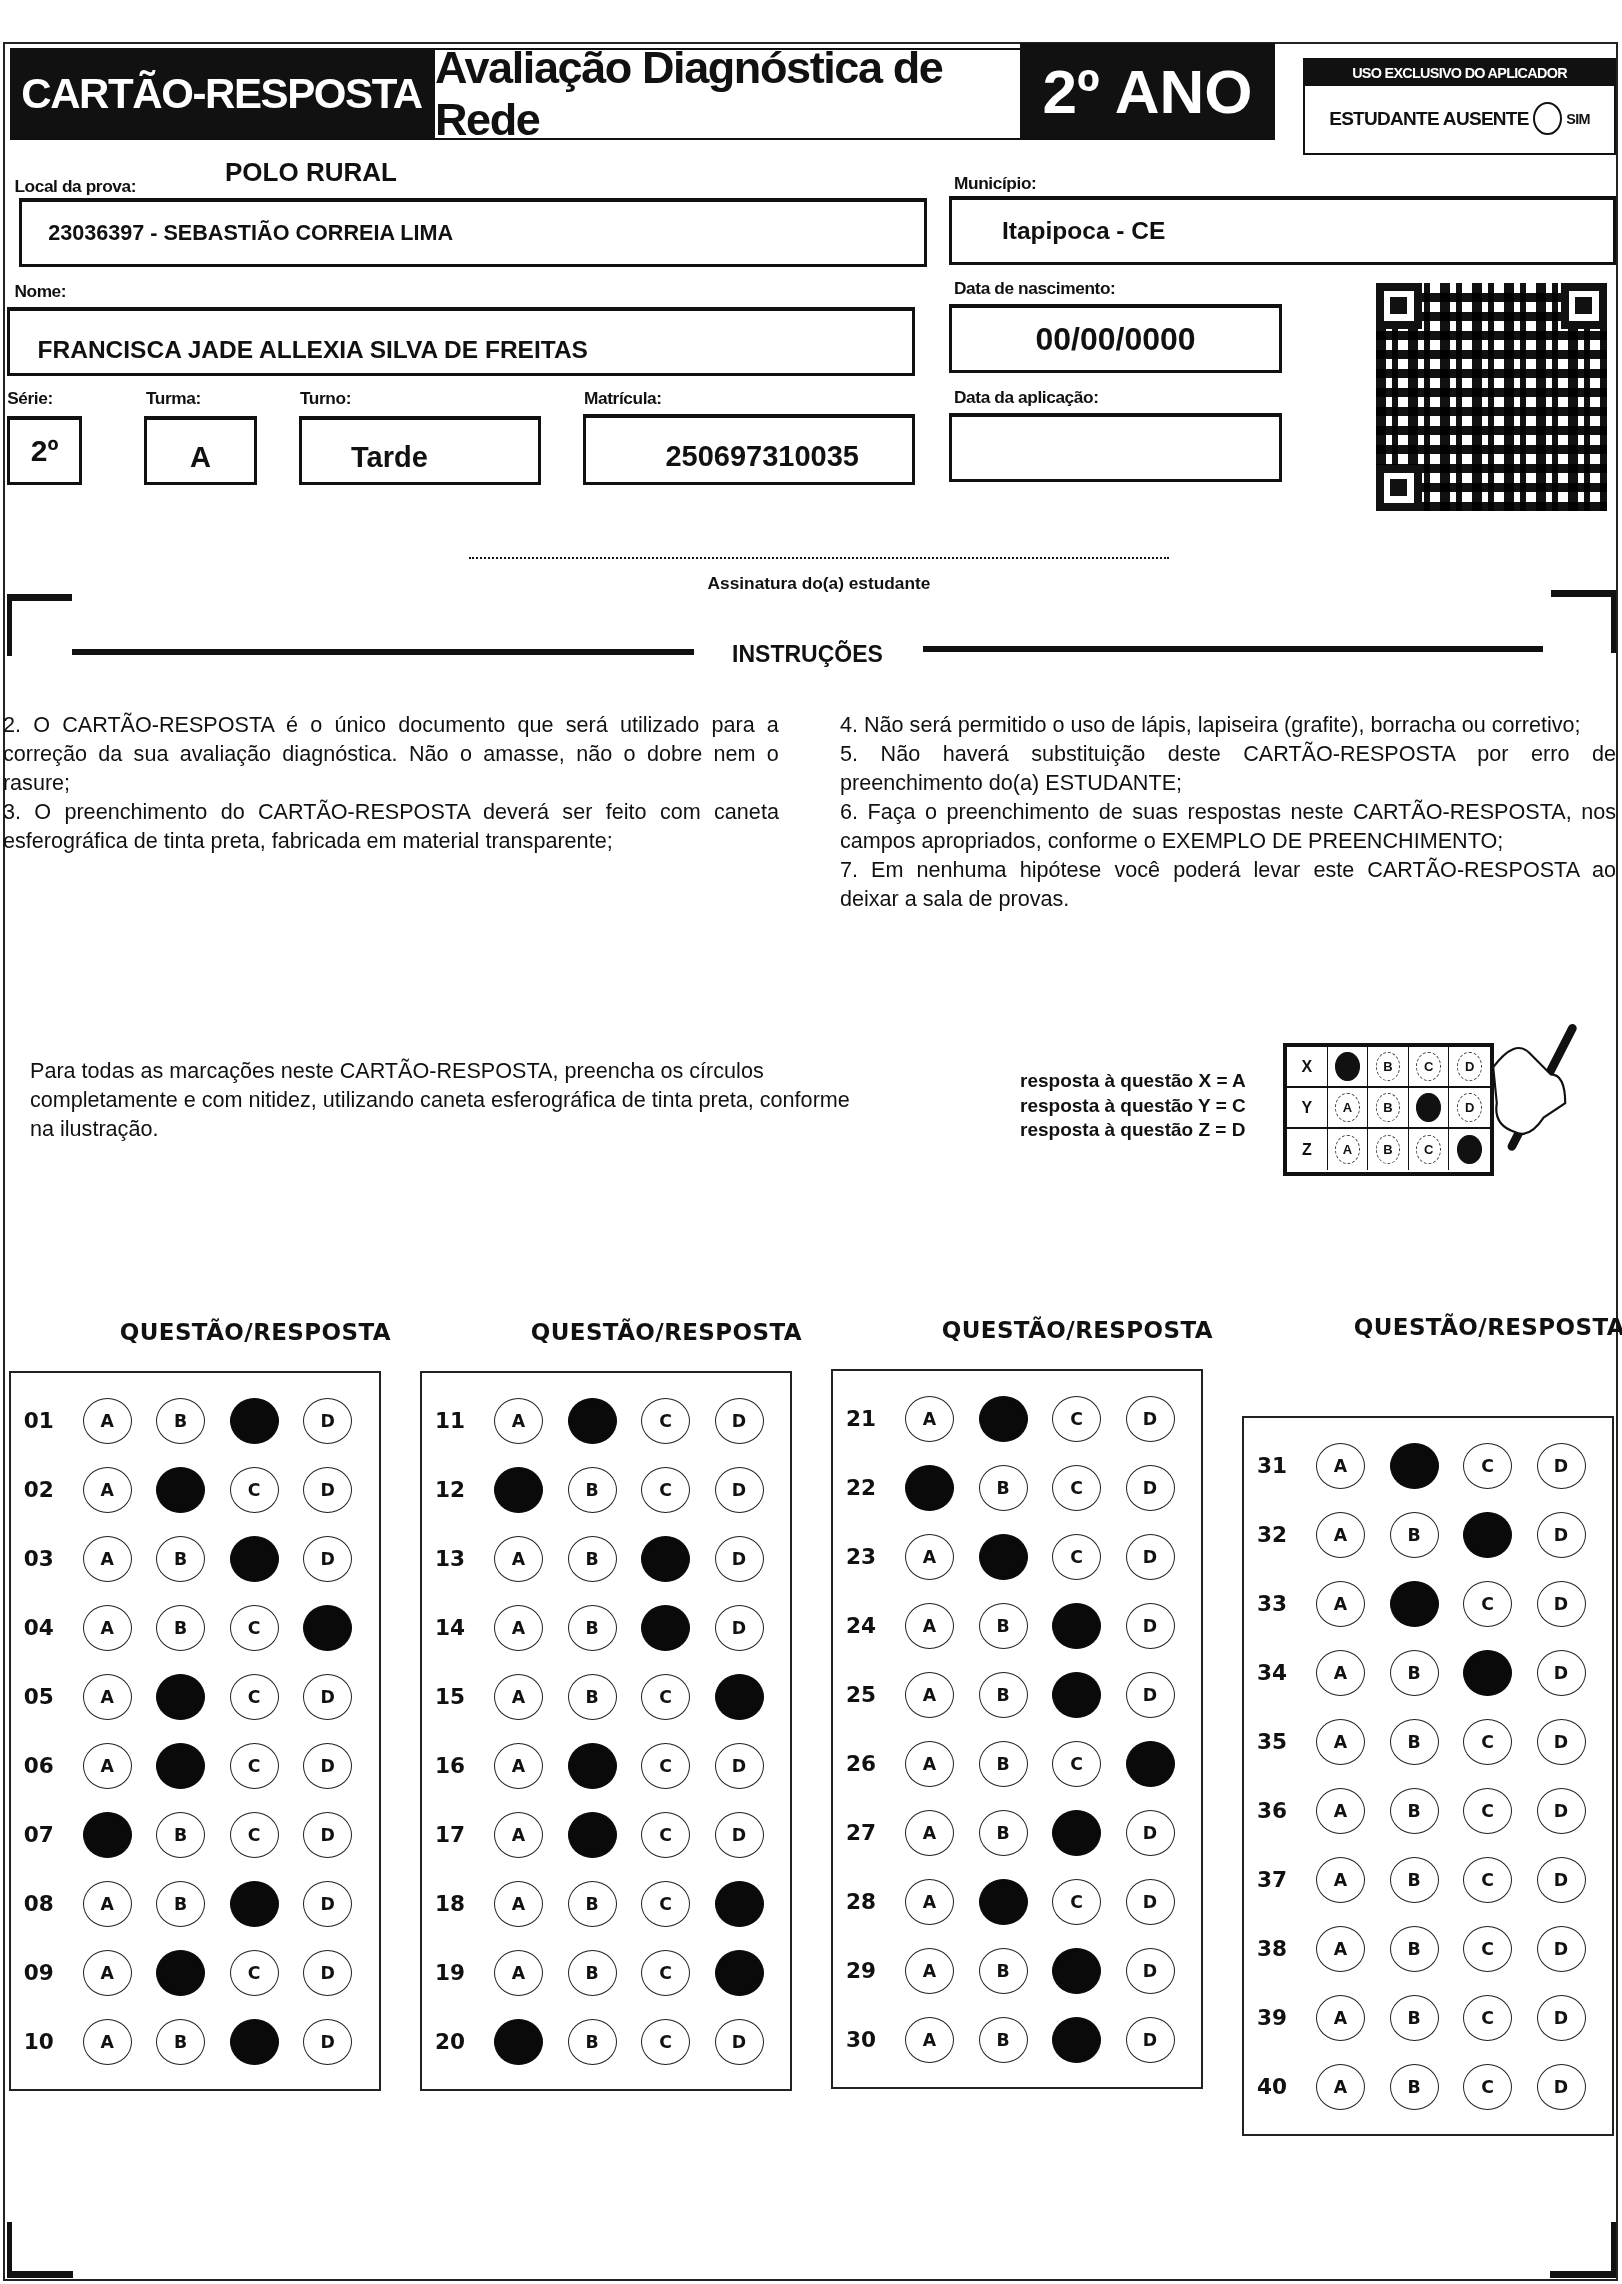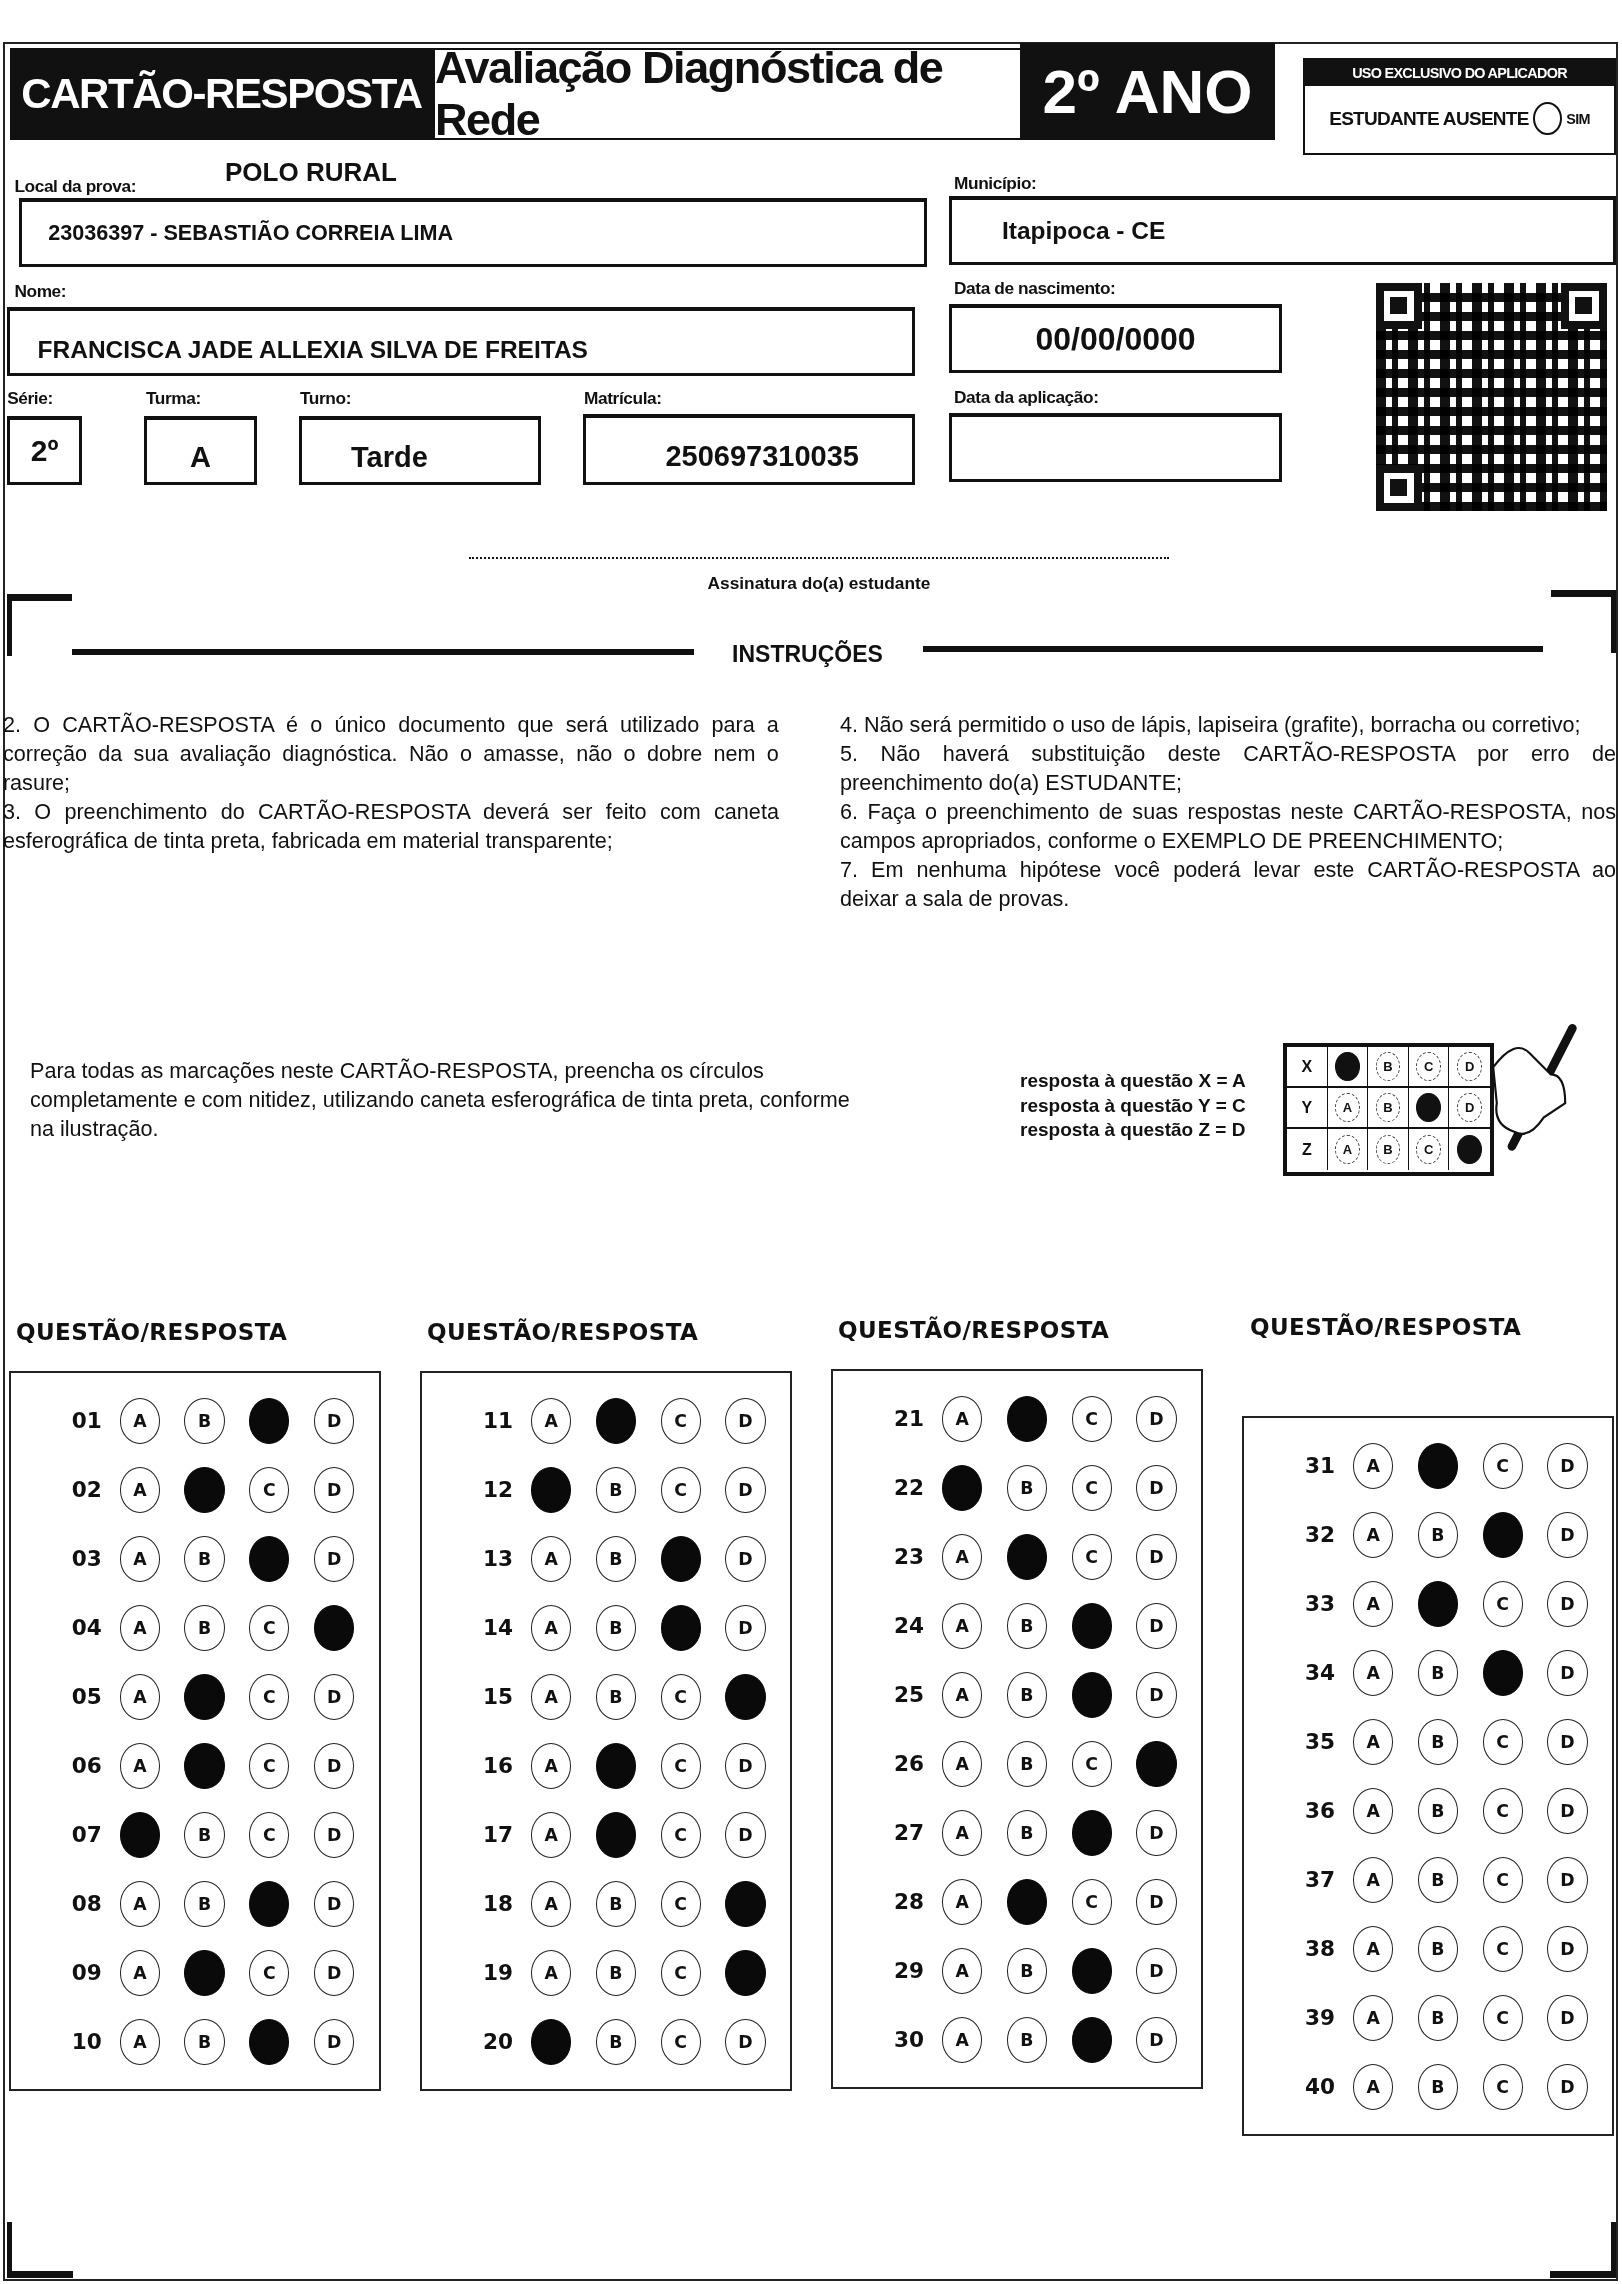--- a/index.html
+++ b/index.html
@@ -31,23 +31,23 @@
     repeating-linear-gradient(0deg, #111 0 8.7px, #fff 8.7px 19px); background-blend-mode: multiply; }
   .qr-finder { position: absolute; width: 46px; height: 46px; border: 8.7px solid #111; background: #fff; }
   .qr-finder::after { content: ""; position: absolute; left: 5.8px; top: 5.8px; width: 17.3px; height: 17.3px; background: #111; }
   .example-table { left: 1283px; top: 1043px; width: 211px; height: 133px; border: 4.3px solid #111; }
   .ex-row { display: flex; height: 41px; border-bottom: 2.9px solid #111; }
   .ex-row:last-child { border-bottom: none; }
   .ex-cell { width: 42px; border-right: 1.4px solid #111; display: flex; align-items: center; justify-content: center; font-weight: bold; font-size: 16px; }
   .ex-cell:last-child { border-right: none; }
   .ex-bubble { width: 24.5px; height: 29px; border: 1.4px dashed #444; border-radius: 50%; display: flex; align-items: center; justify-content: center; font-size: 13px; }
   .ex-bubble.filled { background: #111; border: 1.4px solid #111; color: transparent; }
-  .q-title { font-size: 23px; font-weight: bold; text-align: left; letter-spacing: 0.4px; font-family: "DejaVu Sans", sans-serif; }
+  .q-title { font-size: 23px; font-weight: bold; text-align: right; letter-spacing: 0.4px; font-family: "DejaVu Sans", sans-serif; }
   .q-box { border: 2.2px solid #222; padding-top: 13px; }
-  .q-row { display: flex; align-items: center; height: 69px; padding-left: 48px; }
+  .q-row { display: flex; align-items: center; height: 69px; }
   .q-num { width: 72px; padding-left: 13px; font-size: 21.6px; font-weight: bold; font-family: "DejaVu Sans", sans-serif; }
   .bubble { width: 49px; height: 46px; border: 1.4px solid #222; border-radius: 50%; display: flex; align-items: center; justify-content: center; font-size: 17.3px; font-weight: bold; margin-right: 24.5px; font-family: "DejaVu Sans", sans-serif; }
   .bubble.filled { background: #0a0a0a; color: transparent; border-color: #0a0a0a; }
 </style>
 </head>
 <body>
 
 <div class="abs page-border"></div>
 
 <div class="abs hdr-black hdr-title">CARTÃO-RESPOSTA</div>

